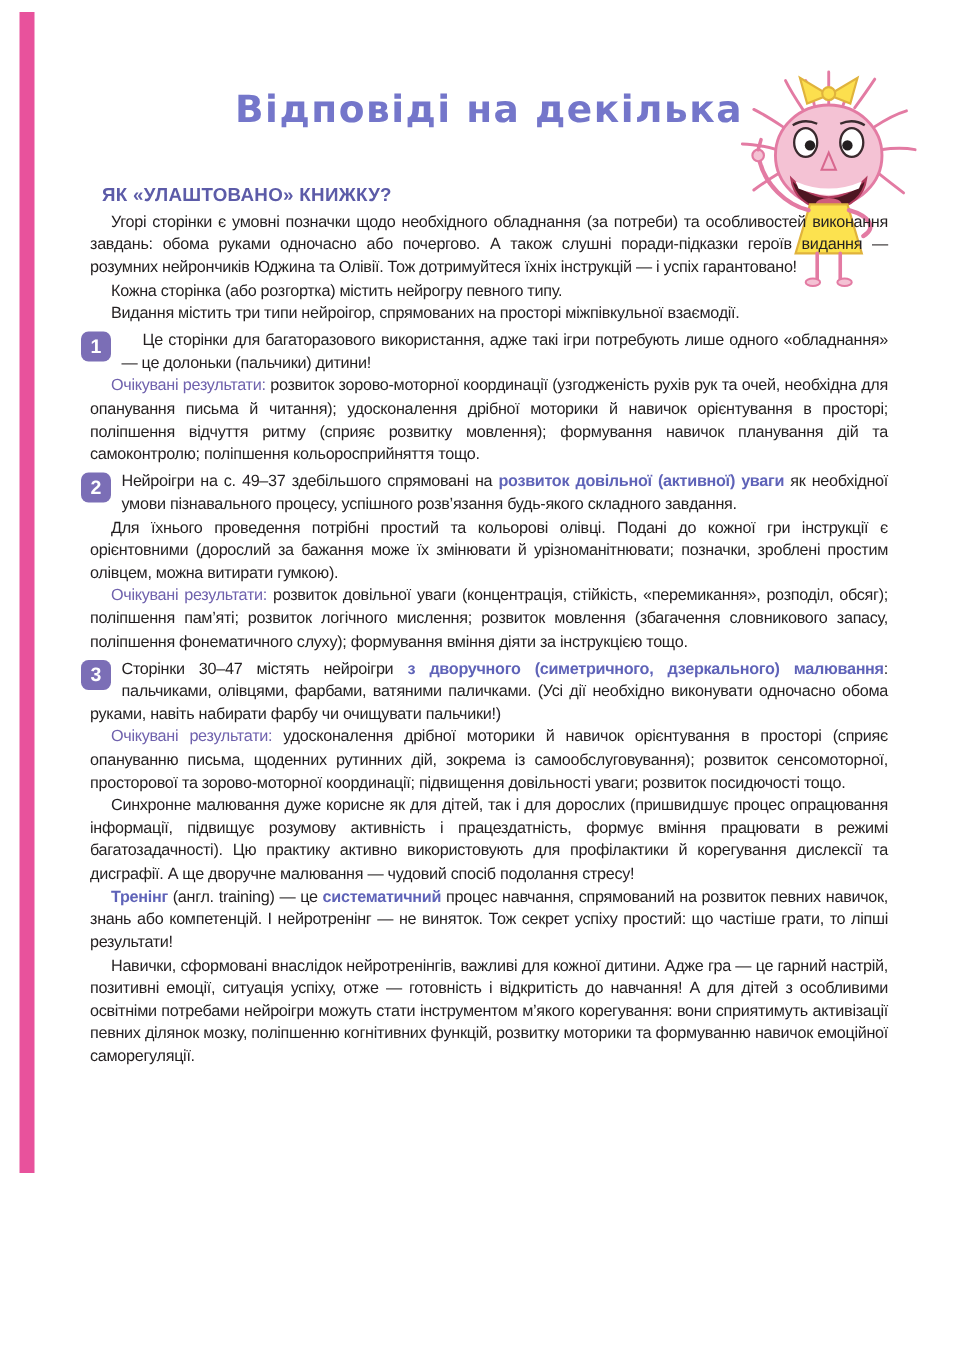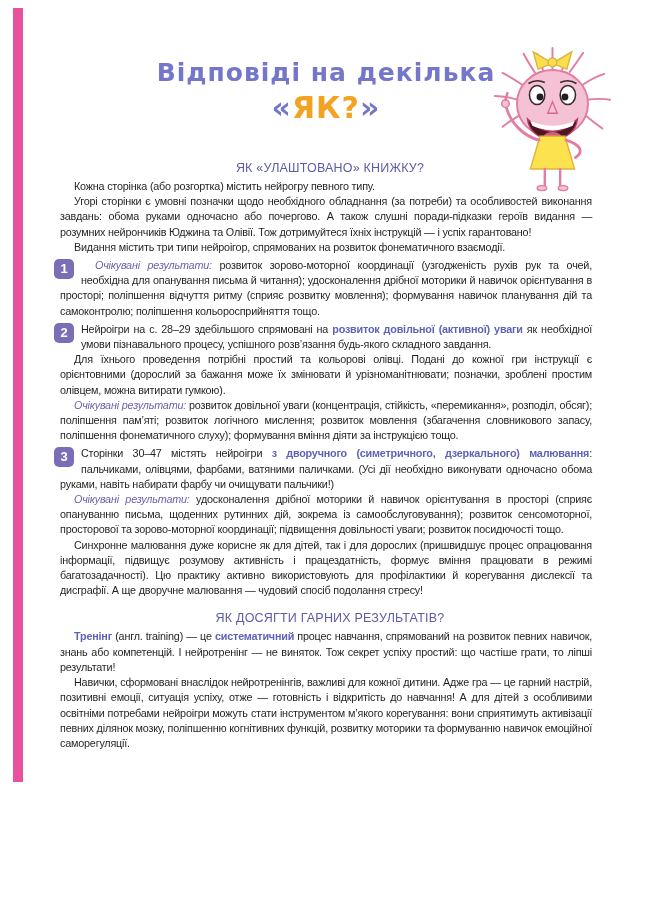--- a/index.html
+++ b/index.html
@@ -9,34 +9,34 @@
     overflow:hidden;
   }
   .edge-strip { position:absolute; left:13px; top:8px; width:10px; height:873px; background:var(--strip,#e8529c); }
   .content { position:absolute; left:60px; top:58px; width:532px; }
   .title-block { text-align:center; margin:0 0 36px 0; }
   .title-l1 { font-family:"DejaVu Sans", sans-serif; font-weight:bold; font-size:25px; letter-spacing:1px; color:var(--titlep,#7476ca); }
   .title-l2 { font-family:"DejaVu Sans", sans-serif; font-weight:bold; font-size:30px; letter-spacing:1px; margin-top:3px; }
   .title-l2 .q { color:var(--titlep,#7476ca); }
   .title-l2 .w { color:var(--orange,#f2a321); }
   .mascot { position:absolute; left:468px; top:44px; width:168px; height:150px; }
-  h2.sec { margin:13px 0 4px 8px; font-size:12.5px; font-weight:normal; color:var(--heading,#5c5ba8); letter-spacing:0.2px;text-align:center; }
+  h2.sec { margin:13px 0 4px 8px; font-size:12.5px; font-weight:bold; color:var(--heading,#5c5ba8); letter-spacing:0.2px; }
   h2.sec.first { margin-top:0; }
   p.body { margin:0; font-size:10.8px; line-height:15.2px; letter-spacing:-0.2px; text-align:justify; text-indent:14px; }
   .item { margin-top:3px; overflow:visible; }
   .item::after { content:""; display:block; clear:both; }
   .badge {
     float:left; width:20px; height:20px; border-radius:5px; background:var(--badge,#7b6eb6);
     color:#fff; font-weight:bold; font-size:13px; line-height:20px; text-align:center;
     margin:1px 7px 1px -6px;
   }
   .item p.body.lead { text-indent:0; }
   .hl { color:var(--hl,#5f63b8); font-weight:bold; }
   .it { }
-  .itp { font-style:italic; color:var(--itp,#6f61ad); }
+  .itp { color:var(--itp,#6f61ad); }
   .page-number { position:absolute; left:596px; top:830px; font-size:13px; font-weight:bold; color:#231f20; }
 </style>
 </head>
 <body>
 
 <div class="page">
   <div class="edge-strip"></div>
 
   <svg class="mascot" viewBox="0 0 175 156" aria-hidden="true">
     <g stroke="#e37ba3" stroke-width="2" fill="none" stroke-linecap="round">
@@ -72,50 +72,47 @@
     <path d="M39,58 L41,51" stroke="#e37ba3" stroke-width="2.5" stroke-linecap="round" fill="none"></path>
     <path d="M102,100 C116,104 122,112 112,118" stroke="#e37ba3" stroke-width="3" fill="none" stroke-linecap="round"></path>
     <path d="M80,130 L80,148 M96,130 L96,148" stroke="#e37ba3" stroke-width="2.5" stroke-linecap="round"></path>
     <ellipse cx="77" cy="150" rx="5" ry="2.6" fill="#f4c2d4" stroke="#e37ba3" stroke-width="1.4"></ellipse>
     <ellipse cx="99" cy="150" rx="5" ry="2.6" fill="#f4c2d4" stroke="#e37ba3" stroke-width="1.4"></ellipse>
   </svg>
 
   <div class="content">
     <div class="title-block">
       <div class="title-l1">Відповіді на декілька</div>
-      <div class="title-l2">
-        <span class="q">«</span><span class="w">ЯК?</span><span class="q">»</span>
-      </div>
     </div>
 
     <h2 class="sec first">ЯК «УЛАШТОВАНО» КНИЖКУ?</h2>
+    <p class="body"><span>Угорі сторінки є умовні позначки щодо необхідного обладнання (за потреби) та особливостей виконання завдань: обома руками одночасно або почергово. А також слушні поради-підказки героїв видання — розумних нейрончиків Юджина та Олівії. Тож дотримуйтеся їхніх інструкцій — і успіх гарантовано!</span></p>
     <p class="body"><span>Кожна сторінка (або розгортка) містить нейрогру певного типу.</span></p>
-    <p class="body"><span>Угорі сторінки є умовні позначки щодо необхідного обладнання (за потреби) та особливостей виконання завдань: обома руками одночасно або почергово. А також слушні поради-підказки героїв видання — розумних нейрончиків Юджина та Олівії. Тож дотримуйтеся їхніх інструкцій — і успіх гарантовано!</span></p>
 
-    <p class="body"><span>Видання містить три типи нейроігор, спрямованих на розвиток фонематичного взаємодії.</span></p>
+    <p class="body"><span>Видання містить три типи нейроігор, спрямованих на просторі міжпівкульної взаємодії.</span></p>
 
     <div class="item">
       <span class="badge">1</span>
+      <p class="body"><span>Це сторінки для багаторазового використання, адже такі ігри потребують лише одного «обладнання» — це долоньки (пальчики) дитини!</span></p>
       <p class="body"><span class="itp">Очікувані результати:</span><span> розвиток зорово-моторної координації (узгодженість рухів рук та очей, необхідна для опанування письма й читання); удосконалення дрібної моторики й навичок орієнтування в просторі; поліпшення відчуття ритму (сприяє розвитку мовлення); формування навичок планування дій та самоконтролю; поліпшення кольоросприйняття тощо.</span></p>
     </div>
 
     <div class="item">
       <span class="badge">2</span>
-      <p class="body lead"><span>Нейроігри на с. 28–29 здебільшого спрямовані на </span><span class="hl">розвиток довільної (активної) уваги</span><span> як необхідної умови пізнавального процесу, успішного розв’язання будь-якого складного завдання.</span></p>
+      <p class="body lead"><span>Нейроігри на с. 49–37 здебільшого спрямовані на </span><span class="hl">розвиток довільної (активної) уваги</span><span> як необхідної умови пізнавального процесу, успішного розв’язання будь-якого складного завдання.</span></p>
       <p class="body"><span>Для їхнього проведення потрібні простий та кольорові олівці. Подані до кожної гри інструкції є </span><span class="it">орієнтовними</span><span> (дорослий за бажання може їх змінювати й урізноманітнювати; позначки, зроблені простим олівцем, можна витирати гумкою).</span></p>
       <p class="body"><span class="itp">Очікувані результати:</span><span> розвиток довільної уваги (концентрація, стійкість, «перемикання», розподіл, обсяг); поліпшення пам’яті; розвиток логічного мислення; розвиток мовлення (збагачення словникового запасу, поліпшення фонематичного слуху); формування вміння діяти за інструкцією тощо.</span></p>
     </div>
 
     <div class="item">
       <span class="badge">3</span>
       <p class="body lead"><span>Сторінки 30–47 містять нейроігри </span><span class="hl">з дворучного (симетричного, дзеркального) малювання</span><span>: пальчиками, олівцями, фарбами, ватяними паличками. (Усі дії необхідно виконувати одночасно обома руками, навіть набирати фарбу чи очищувати пальчики!)</span></p>
       <p class="body"><span class="itp">Очікувані результати:</span><span> удосконалення дрібної моторики й навичок орієнтування в просторі (сприяє опануванню письма, щоденних рутинних дій, зокрема із самообслуговування); розвиток сенсомоторної, просторової та зорово-моторної координації; підвищення довільності уваги; розвиток посидючості тощо.</span></p>
       <p class="body"><span>Синхронне малювання дуже корисне як для дітей, так і для дорослих (пришвидшує процес опрацювання інформації, підвищує розумову активність і працездатність, формує вміння працювати в режимі багатозадачності). Цю практику активно використовують для профілактики й корегування дислексії та дисграфії. А ще дворучне малювання — чудовий спосіб подолання стресу!</span></p>
     </div>
 
-    <h2 class="sec">ЯК ДОСЯГТИ ГАРНИХ РЕЗУЛЬТАТІВ?</h2>
     <p class="body"><span class="hl">Тренінг</span><span> (англ. </span><span class="it">training</span><span>) — це </span><span class="hl">систематичний</span><span> процес навчання, спрямований на розвиток певних навичок, знань або компетенцій. І нейротренінг — не виняток. Тож секрет успіху простий: що частіше грати, то ліпші результати!</span></p>
     <p class="body"><span>Навички, сформовані внаслідок нейротренінгів, важливі для кожної дитини. Адже гра — це гарний настрій, позитивні емоції, ситуація успіху, отже — готовність і відкритість до навчання! А для дітей з особливими освітніми потребами нейроігри можуть стати інструментом м’якого корегування: вони сприятимуть активізації певних ділянок мозку, поліпшенню когнітивних функцій, розвитку моторики та формуванню навичок емоційної саморегуляції.</span></p>
 
   </div>
 
   <div class="page-number">5</div>
 </div>
 
 </body></html>

